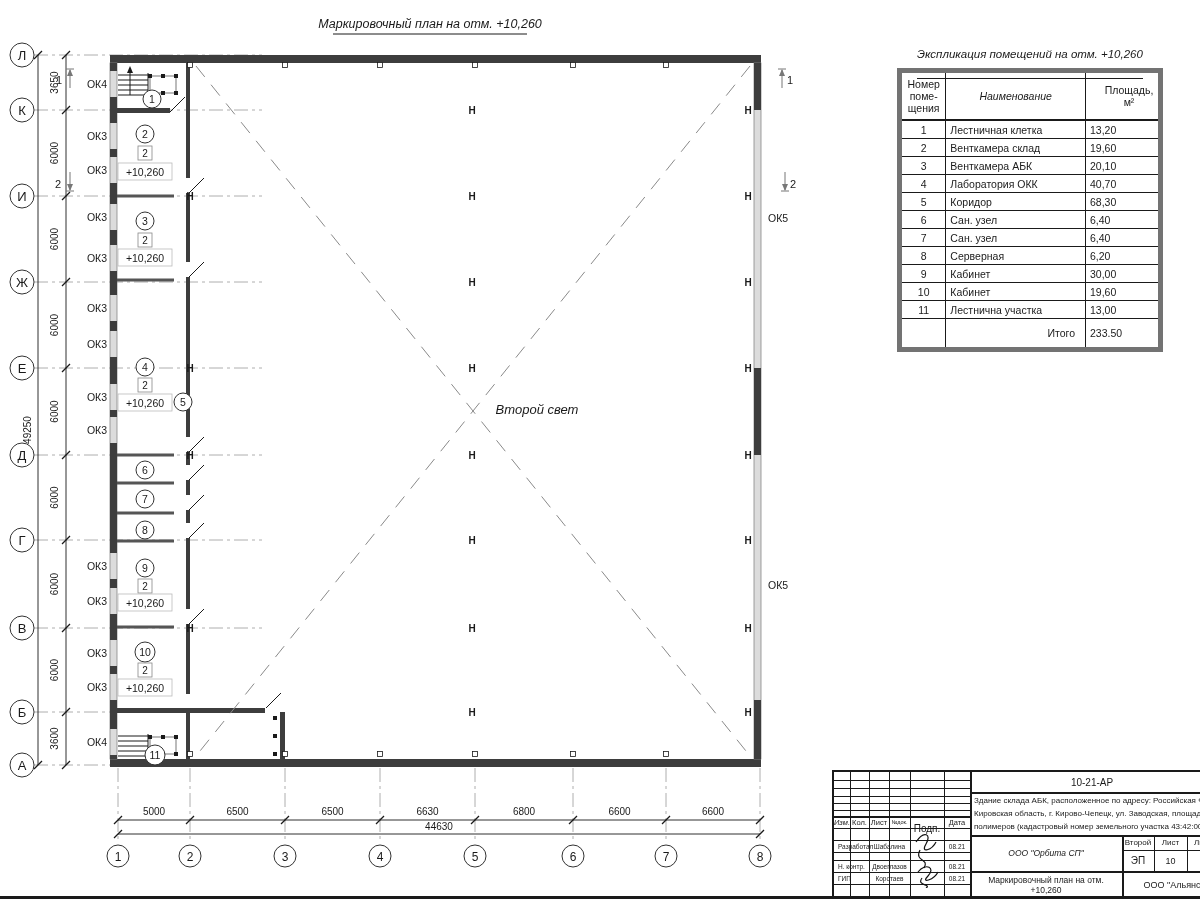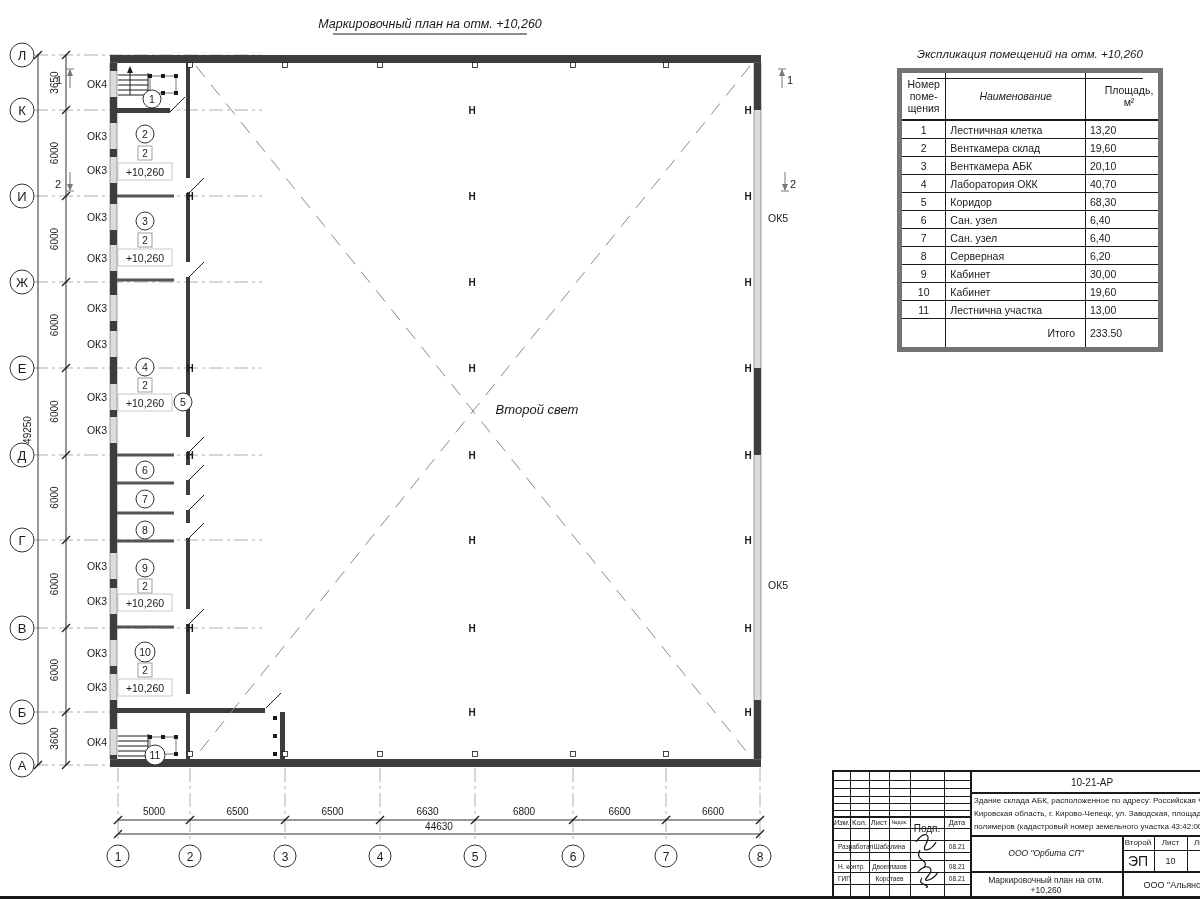--- a/index.html
+++ b/index.html
@@ -449,19 +449,19 @@
     <div class="vline" style="left:353px;top:63px;height:36px"></div>
     <div class="hline" style="left:288px;top:78px;width:142px"></div>
     <div class="cellt" style="left:136px;top:0px;width:244px;height:20px;font-size:10px;">10-21-АР</div>
     <div class="cellt left" style="left:140px;top:22px;width:290px;height:13px;font-size:8px;">Здание склада АБК, расположенное по адресу: Российская Феде</div>
     <div class="cellt left" style="left:140px;top:35px;width:290px;height:13px;font-size:8px;">Кировская область, г. Кирово-Чепецк, ул. Заводская, площадка з</div>
     <div class="cellt left" style="left:140px;top:48px;width:290px;height:13px;font-size:8px;">полимеров (кадастровый номер земельного участка 43:42:0000</div>
     <div class="cellt" style="left:136px;top:63px;width:152px;height:36px;font-size:8.5px;font-style:italic;">ООО "Орбита СП"</div>
     <div class="cellt" style="left:288px;top:63px;width:32px;height:15px;font-size:8px;">Второй</div>
     <div class="cellt" style="left:320px;top:63px;width:33px;height:15px;font-size:8px;">Лист</div>
     <div class="cellt" style="left:353px;top:63px;width:40px;height:15px;font-size:8px;">Листов</div>
-    <div class="cellt" style="left:288px;top:78px;width:32px;height:21px;font-size:14px;">ЭП</div>
+    <div class="cellt" style="left:288px;top:78px;width:32px;height:21px;font-size:10px;">ЭП</div>
     <div class="cellt" style="left:320px;top:78px;width:33px;height:21px;font-size:9px;">10</div>
     <div class="cellt" style="left:353px;top:78px;width:40px;height:21px;font-size:9px;">1</div>
     <div class="cellt" style="left:136px;top:99px;width:152px;height:28px;font-size:8.5px;">Маркировочный план на отм.<br>+10,260</div>
     <div class="cellt" style="left:288px;top:99px;width:100px;height:28px;font-size:9px;">ООО "Альянс</div>
   </div>
 <div id="frame-bottom"></div>
 
 </body></html>

